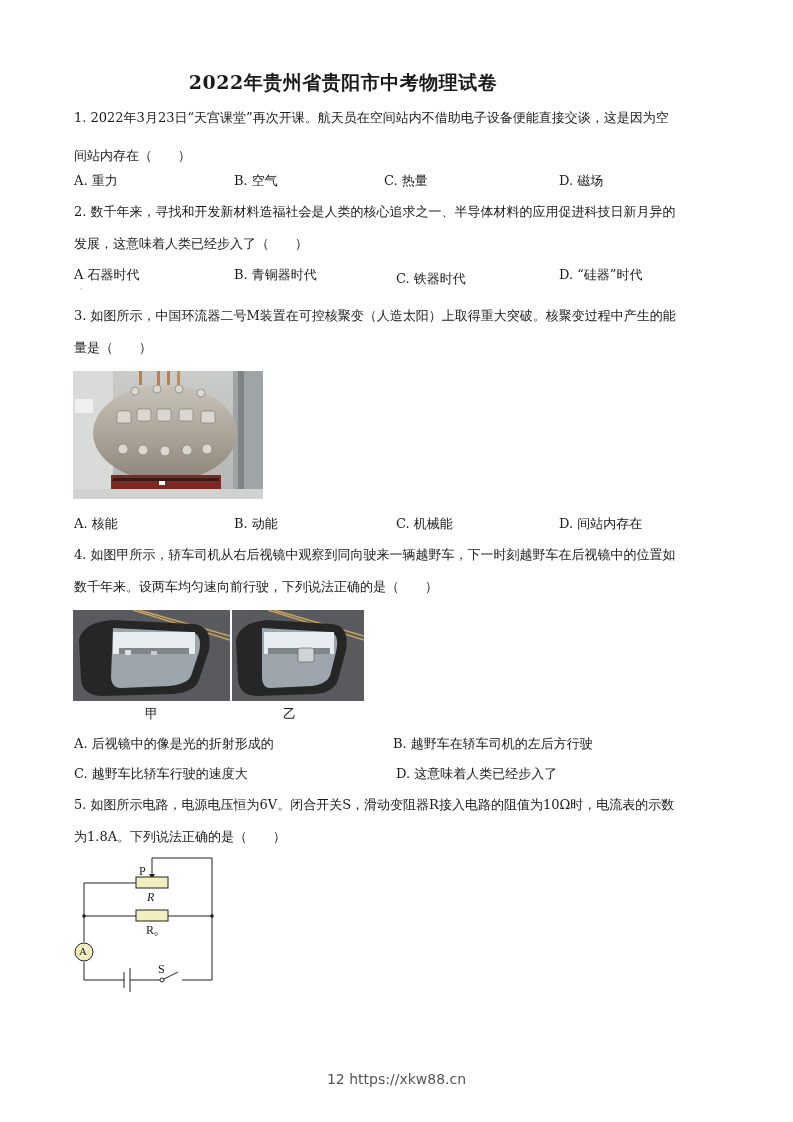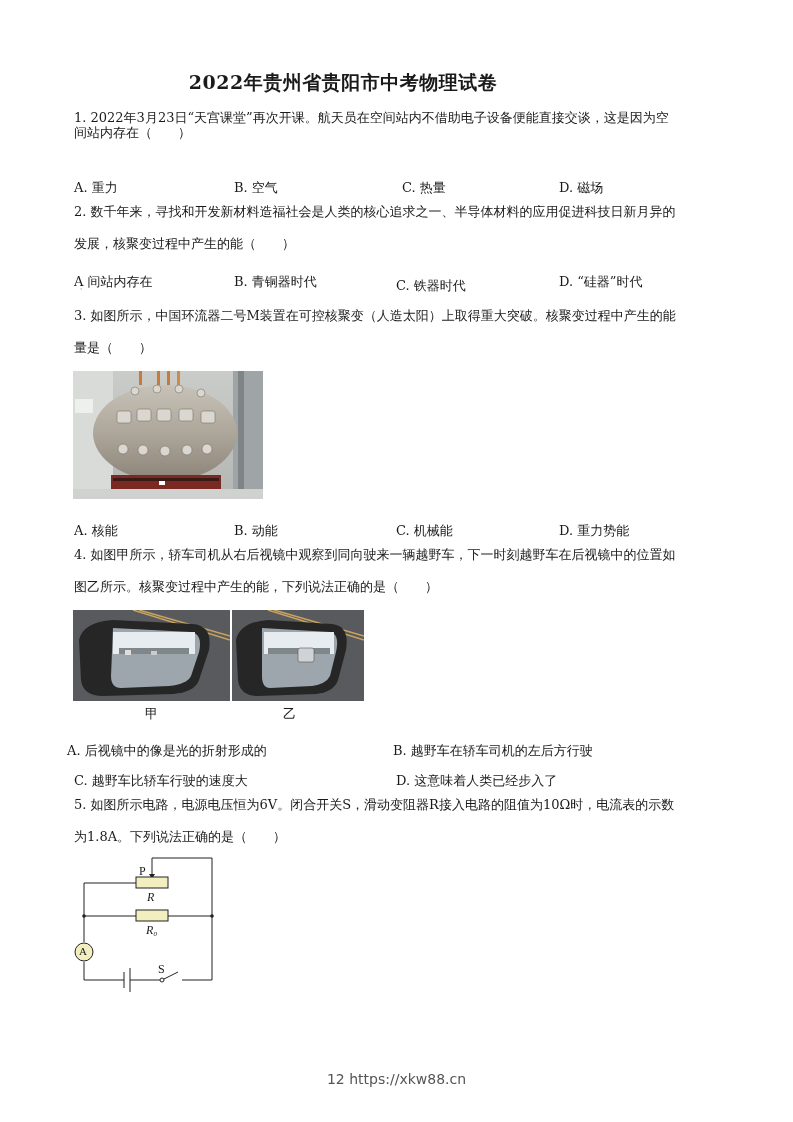--- a/index.html
+++ b/index.html
@@ -1,42 +1,42 @@
 <!DOCTYPE html>
 <html><head>
 <meta charset="utf-8">
 <style>
   html, body { margin: 0; padding: 0; background: #ffffff; }
   body { width: 793px; height: 1122px; position: relative; overflow: hidden;
          font-family: "DejaVu Serif", "Liberation Serif", serif; color: #1a1a1a; }
   .abs { position: absolute; }
   .title { left: 0; width: 686px; top: 70px; text-align: center; font-size: 19px; font-weight: bold; letter-spacing: 0.5px; }
   .line { left: 74px; font-size: 13px; white-space: nowrap; line-height: 16px; }
-  .opt { font-size: 13px; white-space: nowrap; line-height: 16px; margin-top: 7px; }
+  .opt { font-size: 13px; white-space: nowrap; line-height: 16px; }
   .photo { overflow: hidden; }
   .caption { font-size: 13px; }
   .footer { left: 0; width: 793px; top: 1071px; text-align: center; font-size: 14px; color: #555;
             font-family: "DejaVu Sans", "Liberation Sans", sans-serif; }
   .tick { left: 80px; top: 286px; font-size: 8px; color: #999; }
 </style>
 </head>
 <body>
 
 <div class="abs title">2022年贵州省贵阳市中考物理试卷</div>
 
 <div class="abs line" style="top:110px">1. 2022年3月23日“天宫课堂”再次开课。航天员在空间站内不借助电子设备便能直接交谈，这是因为空</div>
-<div class="abs line" style="top:125px">间站内存在（　　）</div>
+<div class="abs line" style="top:148px">间站内存在（　　）</div>
 <div class="abs opt" style="left:74px;top:173px">A.  重力</div>
 <div class="abs opt" style="left:234px;top:173px">B.  空气</div>
-<div class="abs opt" style="left:402px;top:173px">C.  热量</div>
+<div class="abs opt" style="left:384px;top:173px">C.  热量</div>
 <div class="abs opt" style="left:559px;top:173px">D.  磁场</div>
 
 <div class="abs line" style="top:204px">2. 数千年来，寻找和开发新材料造福社会是人类的核心追求之一、半导体材料的应用促进科技日新月异的</div>
-<div class="abs line" style="top:236px">发展，核聚变过程中产生的能（　　）</div>
-<div class="abs opt" style="left:74px;top:267px">A  间站内存在</div>
+<div class="abs line" style="top:236px">发展，这意味着人类已经步入了（　　）</div>
+<div class="abs opt" style="left:74px;top:267px">A  石器时代</div>
 <div class="abs opt" style="left:234px;top:267px">B.  青铜器时代</div>
 <div class="abs opt" style="left:396px;top:271px">C.  铁器时代</div>
 <div class="abs opt" style="left:559px;top:267px">D.  “硅器”时代</div>
 <div class="abs tick">'</div>
 
 <div class="abs line" style="top:308px">3. 如图所示，中国环流器二号M装置在可控核聚变（人造太阳）上取得重大突破。核聚变过程中产生的能</div>
 <div class="abs line" style="top:340px">量是（　　）</div>
 
 <div class="abs photo" style="left:73px;top:371px;width:190px;height:128px">
   <svg width="190" height="128" viewBox="0 0 190 128">
@@ -80,24 +80,24 @@
     <rect x="38" y="104" width="110" height="14" fill="#7a2a22"></rect>
     <rect x="40" y="107" width="106" height="3" fill="#3a1a16"></rect>
     <rect x="86" y="110" width="6" height="4" fill="#ffffff"></rect>
     <rect x="0" y="118" width="190" height="10" fill="#cfd2cf"></rect>
   </svg>
 </div>
 
 <div class="abs opt" style="left:74px;top:516px">A.  核能</div>
 <div class="abs opt" style="left:234px;top:516px">B.  动能</div>
 <div class="abs opt" style="left:396px;top:516px">C.  机械能</div>
-<div class="abs opt" style="left:559px;top:516px">D.  重力势能</div>
+<div class="abs opt" style="left:559px;top:516px">D.  间站内存在</div>
 
 <div class="abs line" style="top:547px">4. 如图甲所示，轿车司机从右后视镜中观察到同向驶来一辆越野车，下一时刻越野车在后视镜中的位置如</div>
-<div class="abs line" style="top:579px">图乙所示。核聚变过程中产生的能，下列说法正确的是（　　）</div>
+<div class="abs line" style="top:579px">数千年来。设两车均匀速向前行驶，下列说法正确的是（　　）</div>
 
 <div class="abs photo" style="left:73px;top:610px;width:157px;height:91px">
   <svg width="157" height="91" viewBox="0 0 157 91">
     <rect width="157" height="91" fill="#585a5e"></rect>
     <line x1="60" y1="0" x2="157" y2="30" stroke="#c9a35e" stroke-width="1.5"></line>
     <line x1="66" y1="0" x2="157" y2="26" stroke="#c9a35e" stroke-width="1.5"></line>
     <path d="M6 30 Q10 12 40 10 L120 14 Q140 16 136 40 L126 70 Q122 82 100 84 L30 86 Q10 86 8 70 Z" fill="#262626"></path>
     <path d="M40 18 L118 22 Q130 24 126 42 L118 66 Q114 74 96 76 L48 78 Q38 78 38 66 Z" fill="#9ea6ad"></path>
     <rect x="40" y="22" width="82" height="22" fill="#e6ecef"></rect>
     <rect x="46" y="38" width="70" height="6" fill="#80878a"></rect>
@@ -113,21 +113,21 @@
     <path d="M4 30 Q8 12 36 10 L100 14 Q118 16 114 40 L106 70 Q102 82 84 84 L26 86 Q8 86 6 70 Z" fill="#262626"></path>
     <path d="M30 18 L98 22 Q108 24 104 42 L98 66 Q94 74 80 76 L38 78 Q30 78 30 66 Z" fill="#9ea6ad"></path>
     <rect x="32" y="22" width="70" height="22" fill="#e6ecef"></rect>
     <rect x="36" y="38" width="62" height="6" fill="#80878a"></rect>
     <rect x="66" y="38" width="16" height="14" rx="2" fill="#cfd3d6" stroke="#555" stroke-width="0.6"></rect>
   </svg>
 </div>
 <div class="abs caption" style="left:145px;top:705px">甲</div>
 <div class="abs caption" style="left:283px;top:705px">乙</div>
 
-<div class="abs opt" style="left:67px;top:736px">A.  后视镜中的像是光的折射形成的</div>
+<div class="abs opt" style="left:74px;top:736px">A.  后视镜中的像是光的折射形成的</div>
 <div class="abs opt" style="left:393px;top:736px">B.  越野车在轿车司机的左后方行驶</div>
 <div class="abs opt" style="left:74px;top:766px">C.  越野车比轿车行驶的速度大</div>
 <div class="abs opt" style="left:396px;top:766px">D.  这意味着人类已经步入了</div>
 
 <div class="abs line" style="top:797px">5. 如图所示电路，电源电压恒为6V。闭合开关S，滑动变阻器R接入电路的阻值为10Ω时，电流表的示数</div>
 <div class="abs line" style="top:829px">为1.8A。下列说法正确的是（　　）</div>
 
 <div class="abs" style="left:70px;top:852px;width:160px;height:150px">
   <svg width="160" height="150" viewBox="0 0 160 150">
     <g stroke="#222" stroke-width="1" fill="none">
@@ -159,18 +159,18 @@
 
     <circle cx="14" cy="64" r="1.8" fill="#222"></circle>
     <circle cx="142" cy="64" r="1.8" fill="#222"></circle>
 
     <circle cx="14" cy="100" r="9" fill="#f3eec0" stroke="#222" stroke-width="1"></circle>
 
     <circle cx="92" cy="128" r="2" fill="#fff" stroke="#222" stroke-width="1"></circle>
   </svg>
   <span class="abs" style="left:69px;top:12px;font-size:12px;font-family:'Liberation Serif',serif">P</span>
   <span class="abs" style="left:77px;top:38px;font-size:12px;font-style:italic;font-family:'Liberation Serif',serif">R</span>
-  <span class="abs" style="left:76px;top:71px;font-size:12px;font-style:italic;font-family:'Liberation Serif',serif">R₀</span>
+  <span class="abs" style="left:76px;top:71px;font-size:12px;font-family:'Liberation Serif',serif">R₀</span>
   <span class="abs" style="left:9px;top:93px;font-size:11px;font-family:'Liberation Serif',serif">A</span>
   <span class="abs" style="left:88px;top:110px;font-size:12px;font-family:'Liberation Serif',serif">S</span>
 </div>
 
 <div class="abs footer">12 https://xkw88.cn</div>
 
 </body></html>

